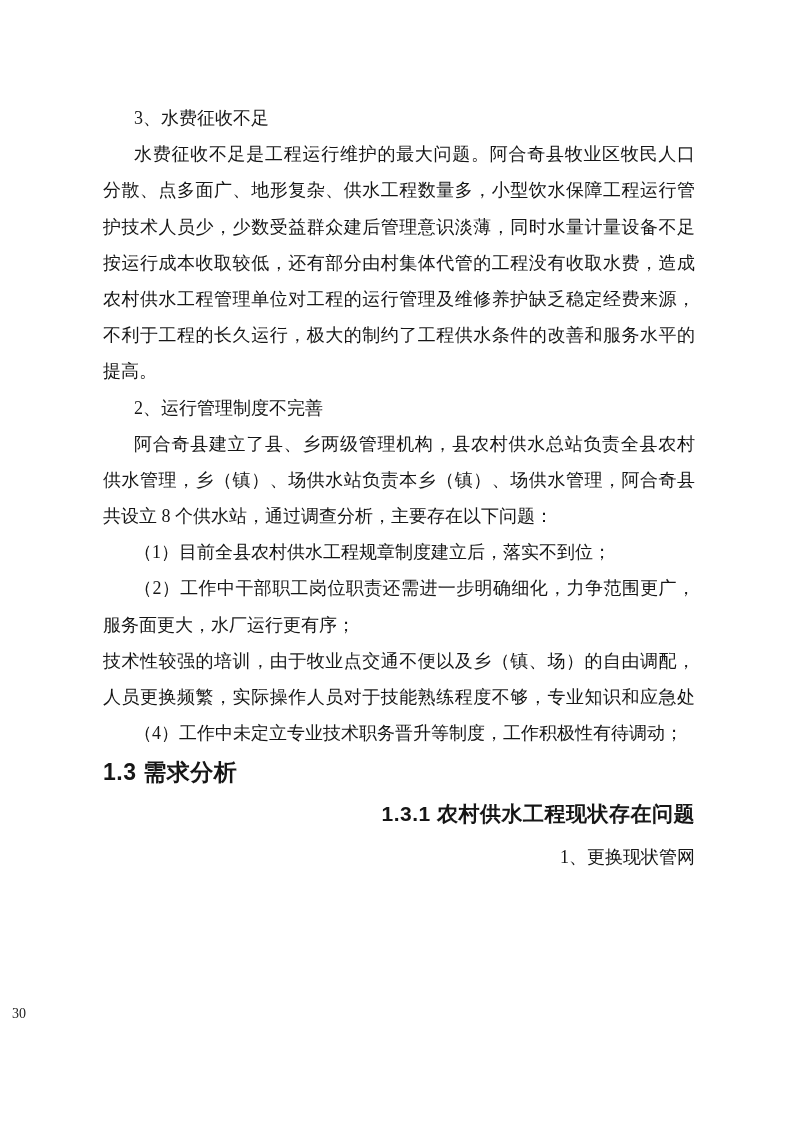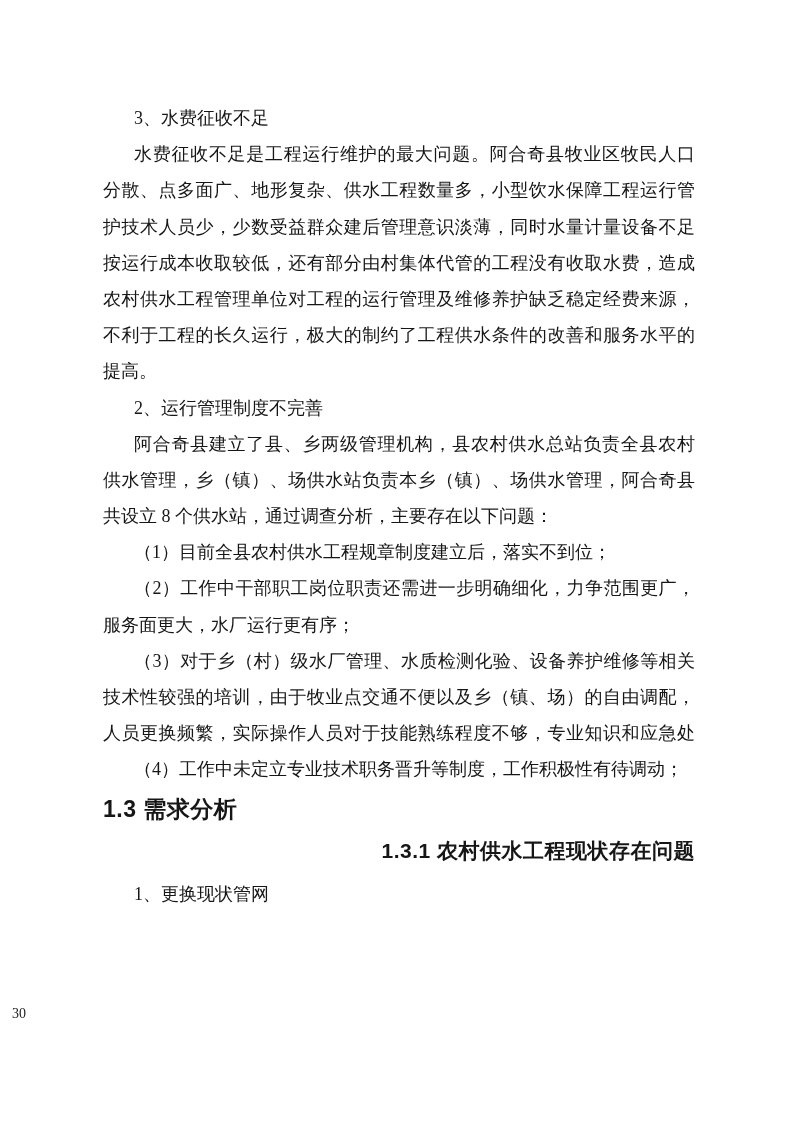--- a/index.html
+++ b/index.html
@@ -51,20 +51,21 @@
     font-family: "Liberation Sans", "DejaVu Sans", sans-serif;
     font-size: 21px;
     font-weight: 700;
     line-height: 28px;
     margin-top: 14px;
     letter-spacing: 0.5px;
     text-align: right;
   }
   .post-line {
     margin-top: 11px;
+    text-align: right;
   }
   .footer {
     position: absolute;
     top: 1006px;
     left: 12px;
     width: 100%;
     text-align: left;
     font-family: "Liberation Serif", "DejaVu Serif", serif;
     font-size: 14px;
     color: #222222;
@@ -84,21 +85,20 @@
     <div class="bline fill">农村供水工程管理单位对工程的运行管理及维修养护缺乏稳定经费来源，</div>
     <div class="bline fill">不利于工程的长久运行，极大的制约了工程供水条件的改善和服务水平的</div>
     <div class="bline">提高。</div>
     <div class="bline indent">2、运行管理制度不完善</div>
     <div class="bline indent fill">阿合奇县建立了县、乡两级管理机构，县农村供水总站负责全县农村</div>
     <div class="bline fill">供水管理，乡（镇）、场供水站负责本乡（镇）、场供水管理，阿合奇县</div>
     <div class="bline">共设立 8 个供水站，通过调查分析，主要存在以下问题：</div>
     <div class="bline indent">（1）目前全县农村供水工程规章制度建立后，落实不到位；</div>
     <div class="bline indent fill">（2）工作中干部职工岗位职责还需进一步明确细化，力争范围更广，</div>
     <div class="bline">服务面更大，水厂运行更有序；</div>
-    <div class="bline indent fill">（3）对于乡（村）级水厂管理、水质检测化验、设备养护维修等相关</div>
     <div class="bline fill">技术性较强的培训，由于牧业点交通不便以及乡（镇、场）的自由调配，</div>
     <div class="bline fill">人员更换频繁，实际操作人员对于技能熟练程度不够，专业知识和应急处</div>
     <div class="bline indent">（4）工作中未定立专业技术职务晋升等制度，工作积极性有待调动；</div>
 
     <div class="h2">1.3 需求分析</div>
     <div class="h3">1.3.1 农村供水工程现状存在问题</div>
 
     <div class="bline indent post-line">1、更换现状管网</div>
   </div>
 

